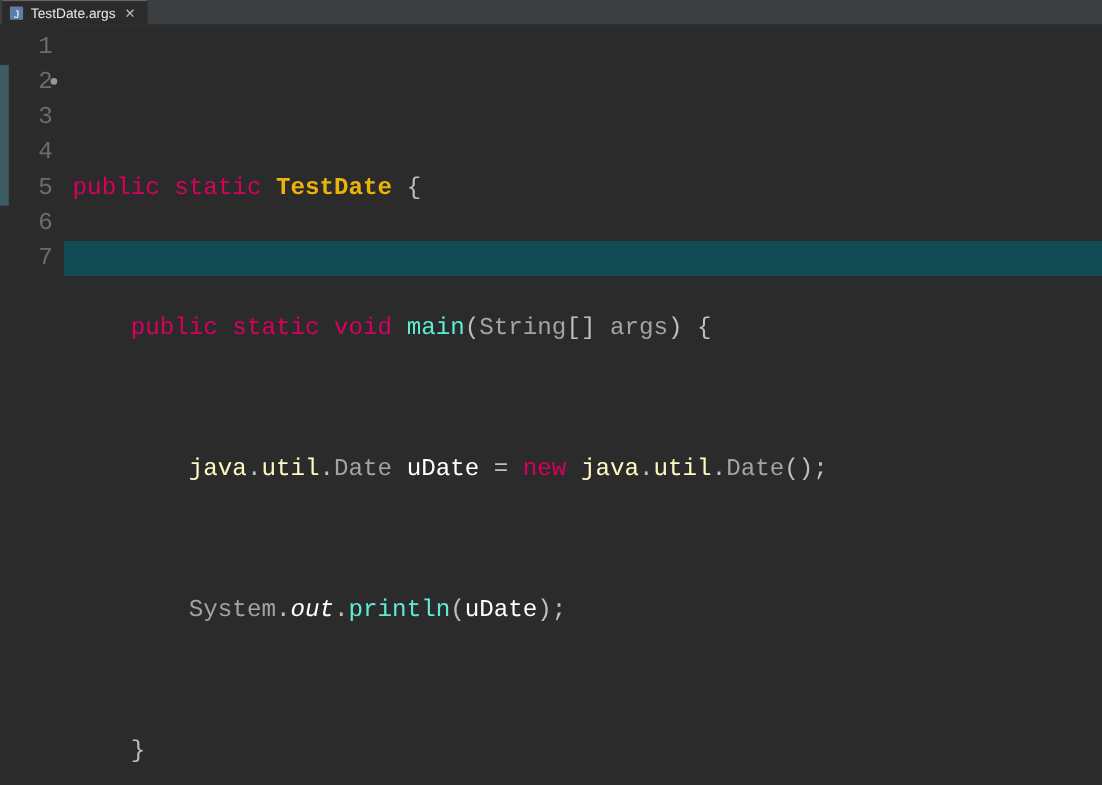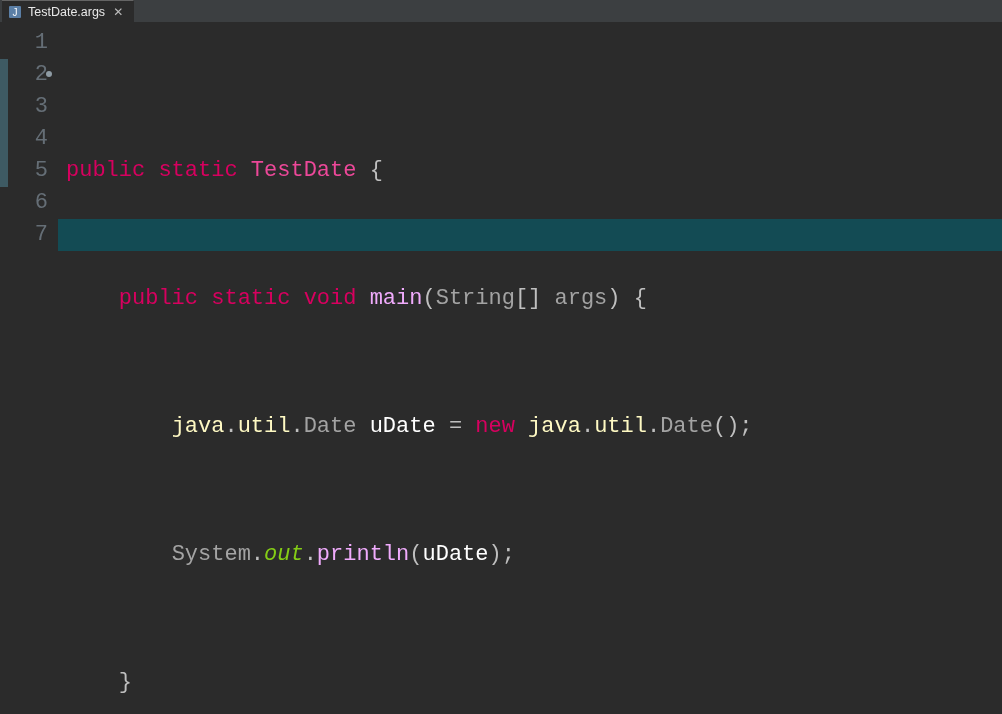--- a/index.html
+++ b/index.html
@@ -18,25 +18,25 @@
   .gutter { width: 58px; background: #2b2b2b; color: #656e76; text-align: right; padding: 4px 10px 0 0; user-select: none; position: relative; }
   .ln { height: 32px; position: relative; }
   .ln .mk { position: absolute; right: -4px; top: 12px; width: 6px; height: 6px; background: #8e9ba4; border-radius: 50%; }
   .code { flex: 1; padding: 4px 0 0 8px; white-space: pre; color: #d4d4d4; position: relative; }
   .code .line { height: 32px; }
   .hl-line { position: absolute; left: 0; right: 0; height: 32px; background: #134b54; z-index: 0; }
   .code .line > * { position: relative; z-index: 1; }
 
   
   .kw1 { color: #d7005f; font-weight: normal; }        
-  .cls { color: #ec4899; font-weight: normal; }        
+  .cls { color: #eab308; font-weight: bold; }        
   .typ { color: #ffffff; }                           
-  .mth { color: #f0abfc; }                           
+  .mth { color: #5eead4; }                           
   .pkg { color: #fef9c3; }                           
-  .fld { color: #84cc16; font-style: italic; }       
+  .fld { color: #ffffff; font-style: italic; }       
   .pun { color: #bfbfbf; }
   .blue { color: #a3a3a3; text-align: center; }
 
   .gutter-wrap { position: relative; }
   .caret-strip { position: absolute; left: 0; width: 8px; background: #3e5a63; }
 </style>
 </head>
 <body>
 
 <div class="app">

